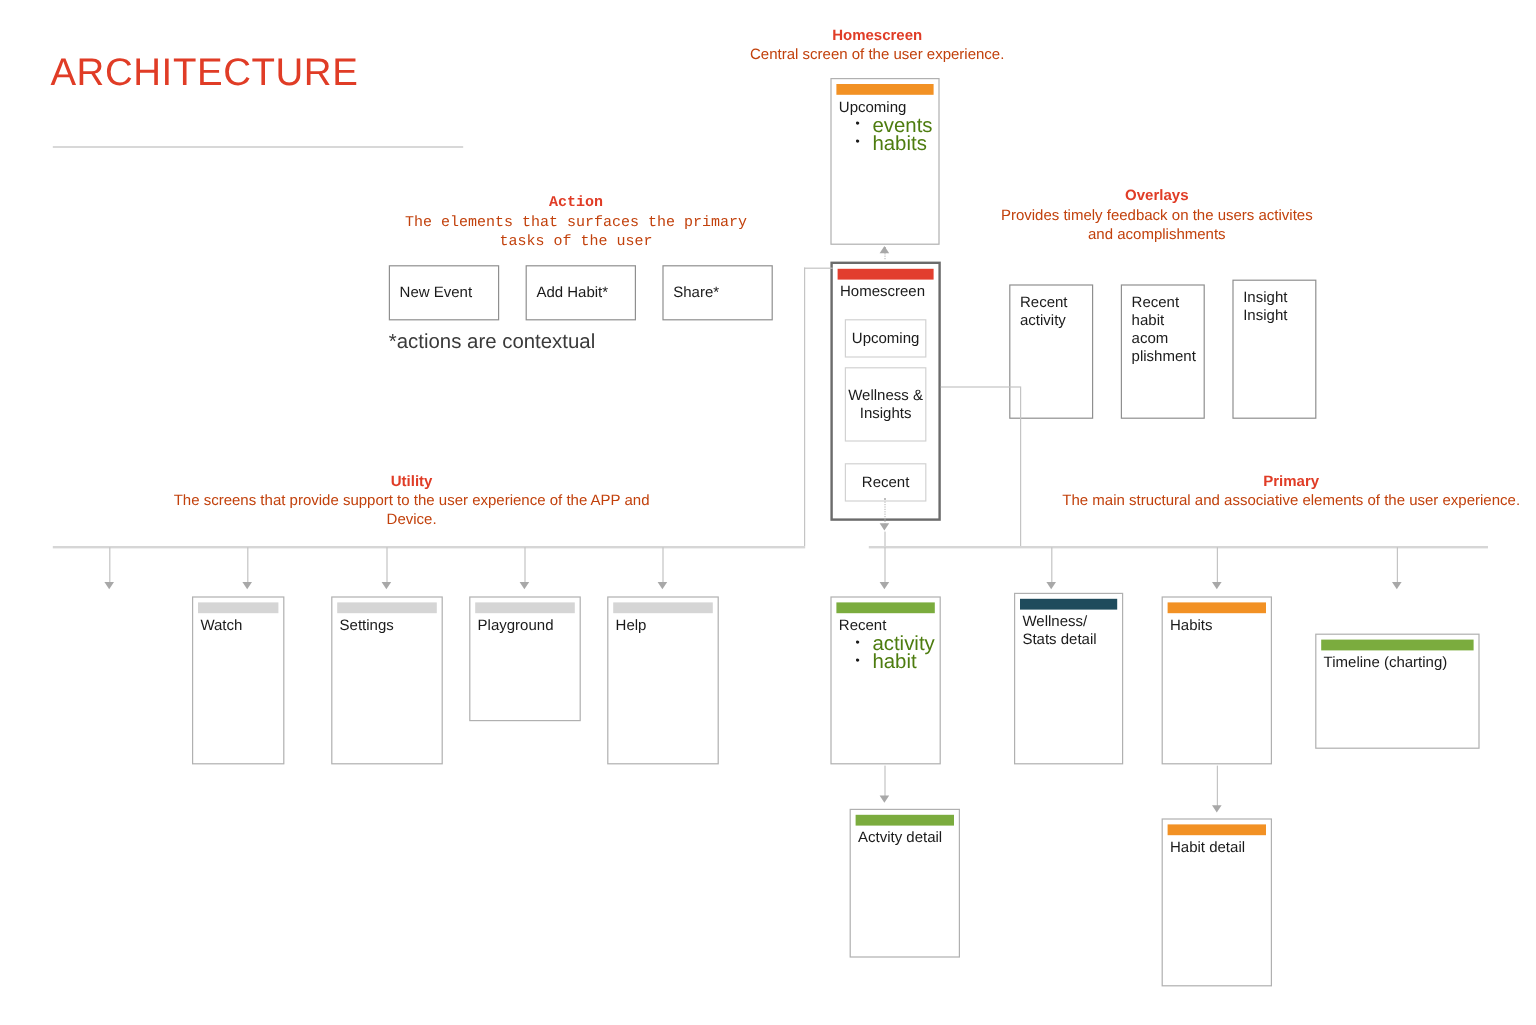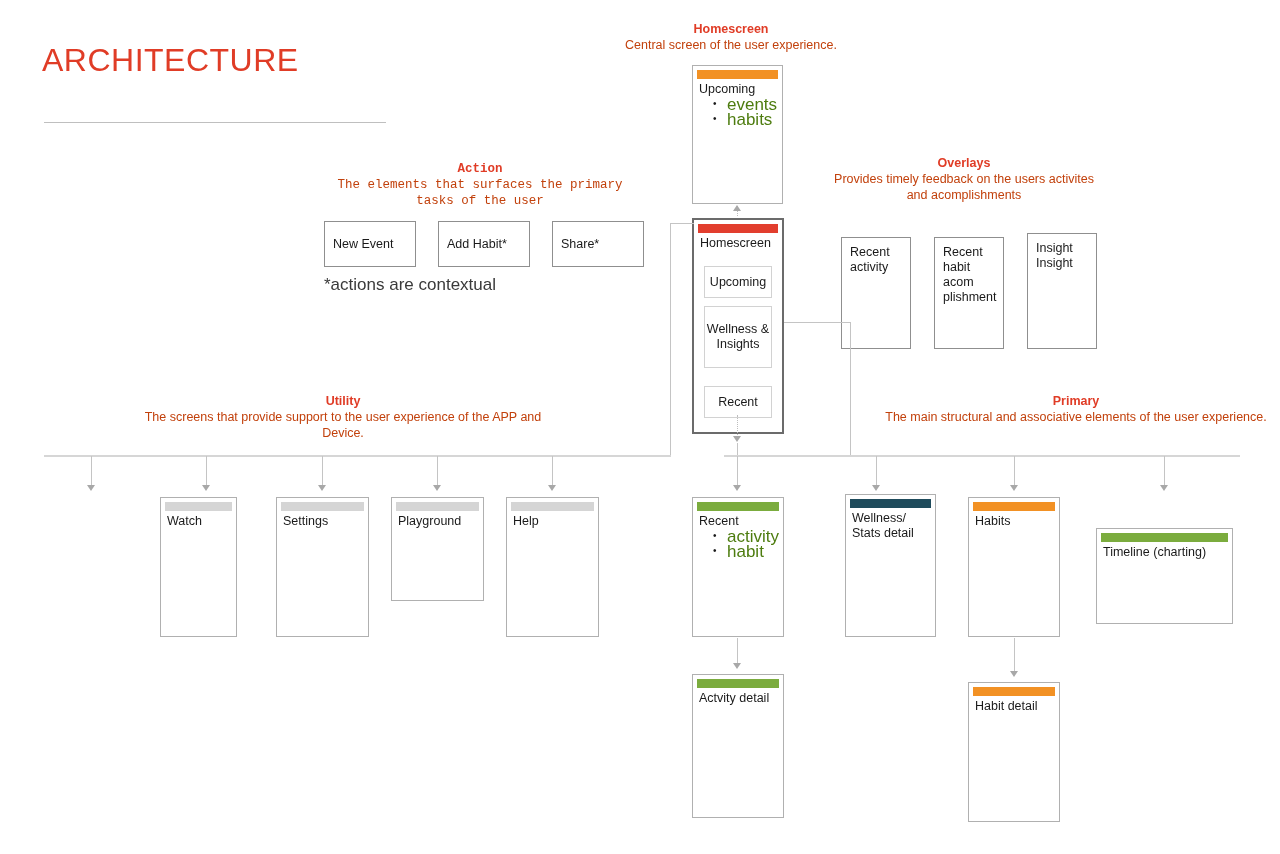--- a/index.html
+++ b/index.html
@@ -344,21 +344,21 @@
     <div class="bar" style="background:#7BAC3E;"></div>
     <div class="card-title">Timeline (charting)</div>
   </div>
 
   <div class="vline" style="left:737px; top:638px; height:26px;"></div>
   <div class="arrow-down" style="left:733px; top:663px;"></div>
 
   <div class="vline" style="left:1014px; top:638px; height:34px;"></div>
   <div class="arrow-down" style="left:1010px; top:671px;"></div>
 
-  <div class="card" style="left:692px; top:674px; width:92px; height:144px;">
+  <div class="card" style="left:708px; top:674px; width:92px; height:124px;">
     <div class="bar" style="background:#7BAC3E;"></div>
     <div class="card-title">Actvity detail</div>
   </div>
 
   <div class="card" style="left:968px; top:682px; width:92px; height:140px;">
     <div class="bar" style="background:#F29124;"></div>
     <div class="card-title">Habit detail</div>
   </div>
 
 </div>

